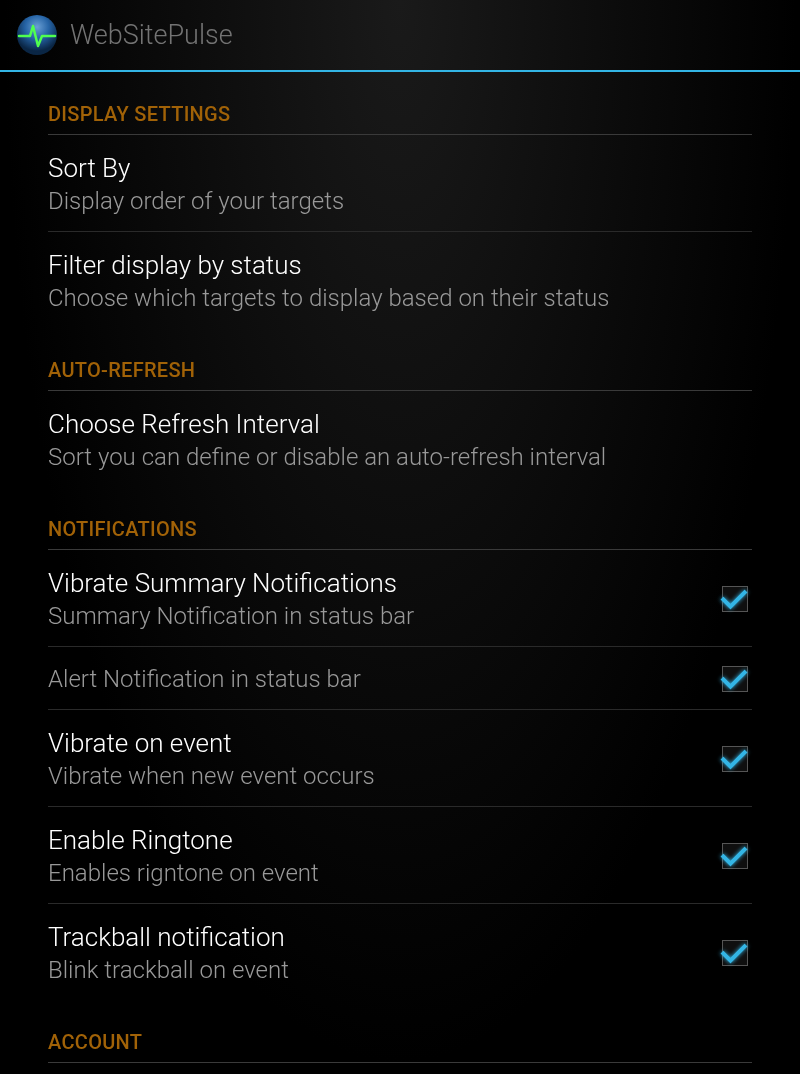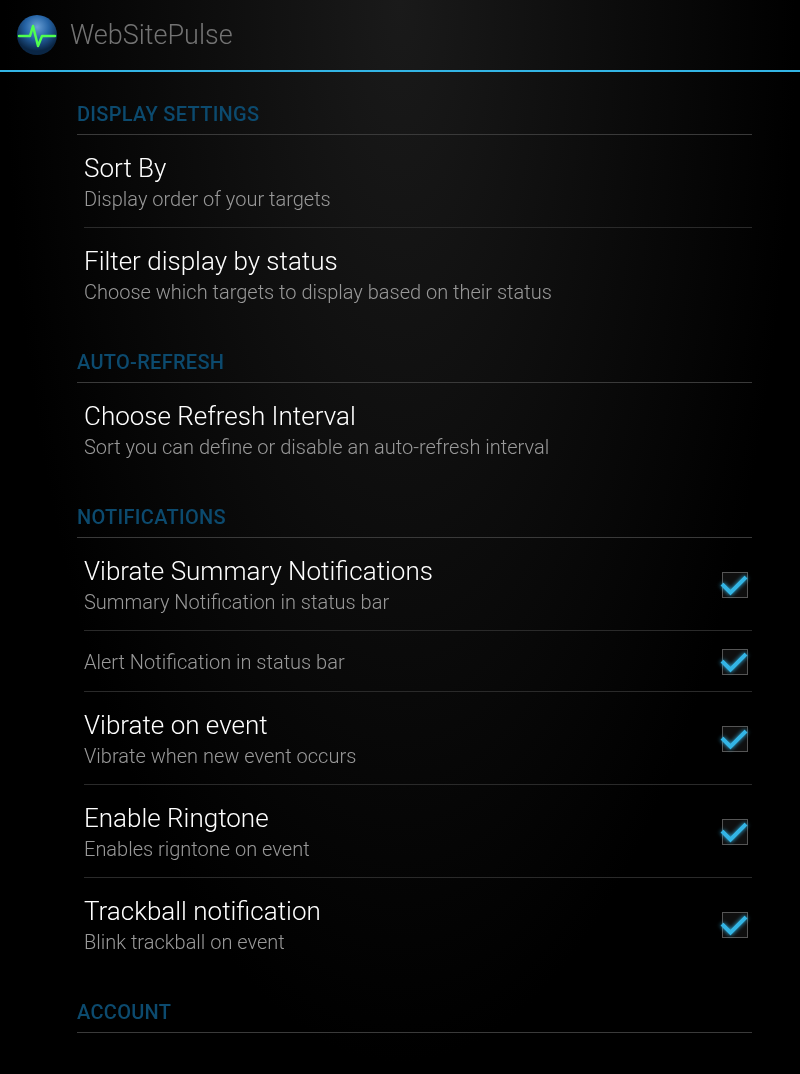--- a/index.html
+++ b/index.html
@@ -36,49 +36,47 @@
     font-size: 27px;
     font-weight: 300;
     color: #737373;
   }
   .content {
     padding: 0 48px;
   }
   .section-header {
     font-size: 20px;
     font-weight: 500;
-    color: #0c4a6e;
+    color: #a16207;
     letter-spacing: 0.3px;
     padding: 30px 0 8px 0;
     border-bottom: 1px solid #3a3a3a;
-    margin-left: 29px;
   }
   .setting-item {
     padding: 18px 0 16px 0;
     border-bottom: 1px solid #2a2a2a;
     display: flex;
     align-items: center;
     justify-content: center;
     cursor: pointer;
-    margin-left: 36px;
   }
   .setting-item.no-border {
     border-bottom: none;
   }
   .setting-text {
     flex: 1;
   }
   .setting-title {
     font-size: 26px;
     font-weight: 300;
     color: #ffffff;
     margin-bottom: 4px;
   }
   .setting-subtitle {
-    font-size: 20px;
+    font-size: 24px;
     font-weight: 300;
     color: #999999;
   }
   .checkbox {
     width: 26px;
     height: 26px;
     border: 1px solid #555555;
     background: rgba(50,50,50,0.3);
     position: relative;
     margin-left: 20px;

